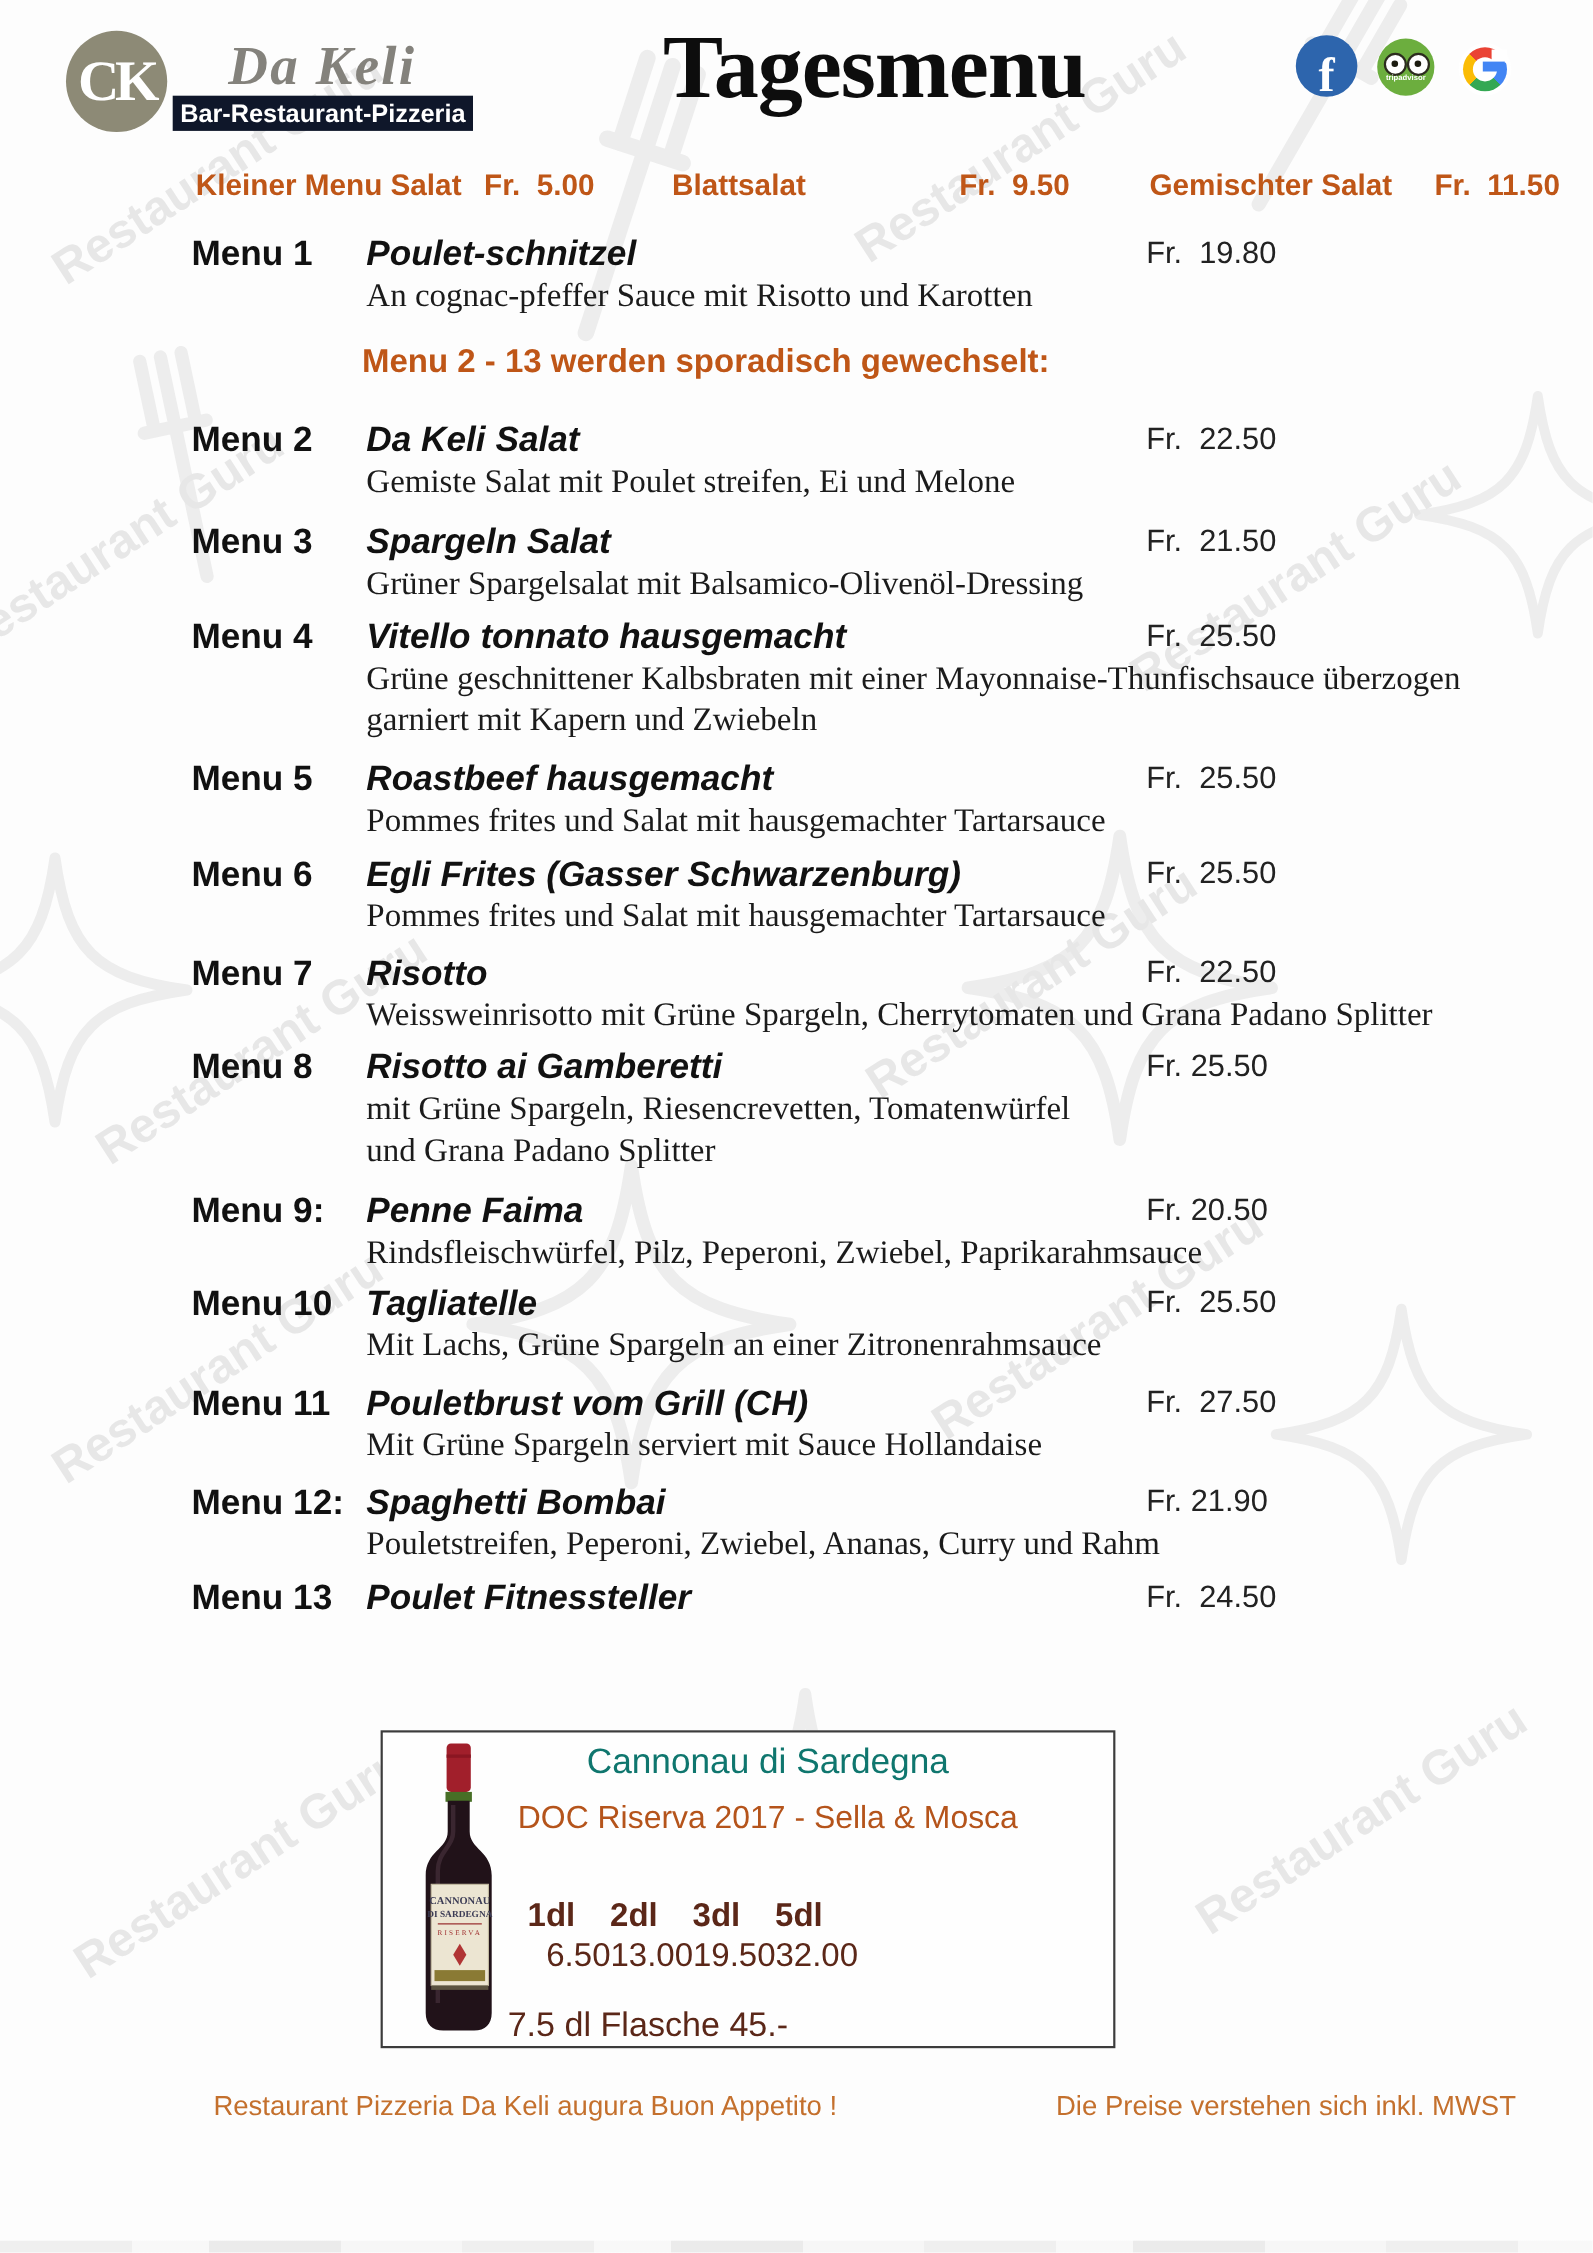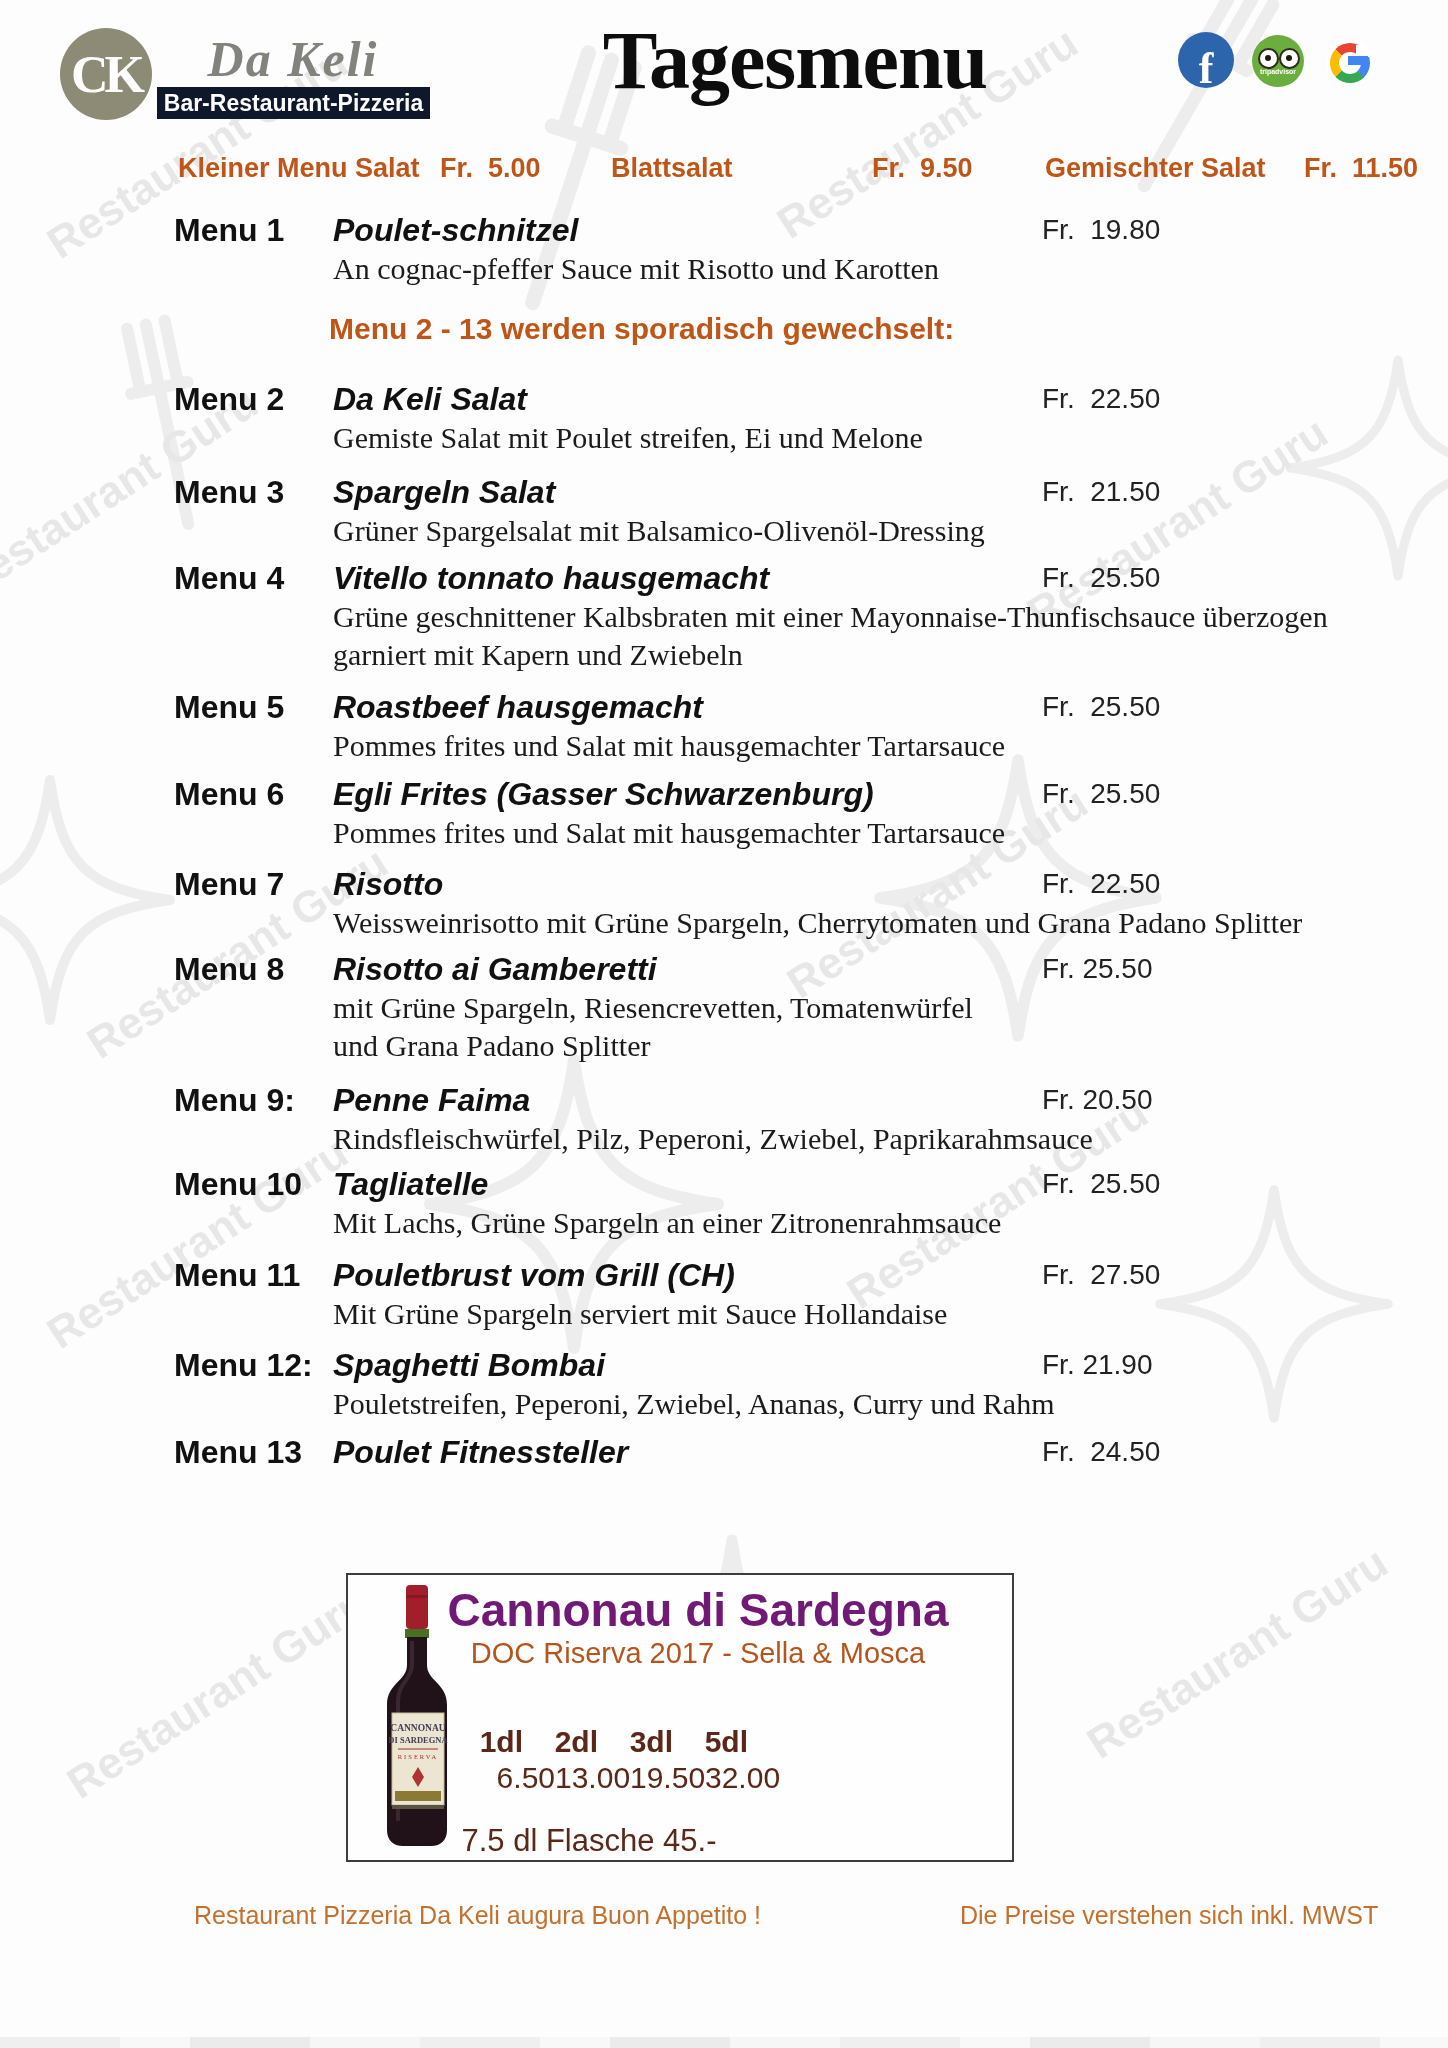--- a/index.html
+++ b/index.html
@@ -53,21 +53,21 @@
   .menu-name{position:absolute;left:333px;top:0;font-weight:bold;font-size:32px;color:#111;white-space:nowrap;font-style:italic;}
   .menu-price{position:absolute;left:1042px;top:2px;font-size:28px;color:#222;white-space:pre;}
   .menu-desc{position:absolute;left:333px;font-family:"Liberation Serif",serif;font-size:30px;
              color:#1b1b1b;white-space:nowrap;}
   .notice{position:absolute;left:329px;top:312px;font-weight:bold;font-size:30px;color:#bf5617;}
 
   
   .wine-box{position:absolute;left:346px;top:1573px;width:664px;height:285px;background:#fefefe;
             border:2px solid #3c3c3c;}
   .wine-title{position:absolute;left:90px;top:8px;width:520px;text-align:center;
-              font-weight:bold;font-size:46px;color:#701a75;}
+              font-weight:normal;font-size:32px;color:#0f766e;}
   .wine-subtitle{position:absolute;left:90px;top:62px;width:520px;text-align:center;
                  font-size:29px;color:#b5541b;}
   .wine-sizes,.wine-prices{position:absolute;left:100px;width:300px;display:flex;color:#5b2718;}
   .wine-sizes{top:150px;font-size:30px;font-weight:bold;}
   .wine-prices{top:186px;font-size:30px;padding-left:32px;}
   .wine-sizes span,.wine-prices span{width:75px;text-align:right;}
   .wine-note{position:absolute;left:61px;top:248px;width:360px;text-align:center;
              font-size:31px;color:#5b2718;}
   .bottle{position:absolute;left:14px;top:6px;}
 

